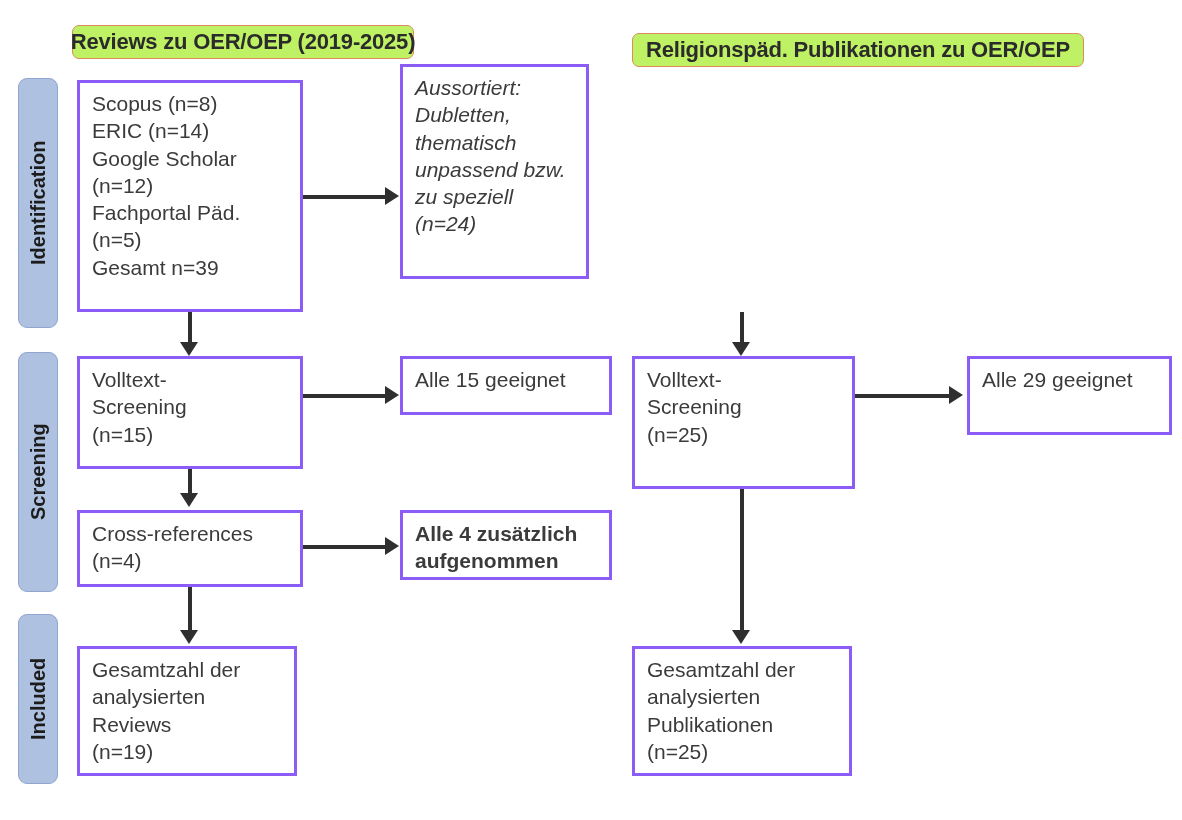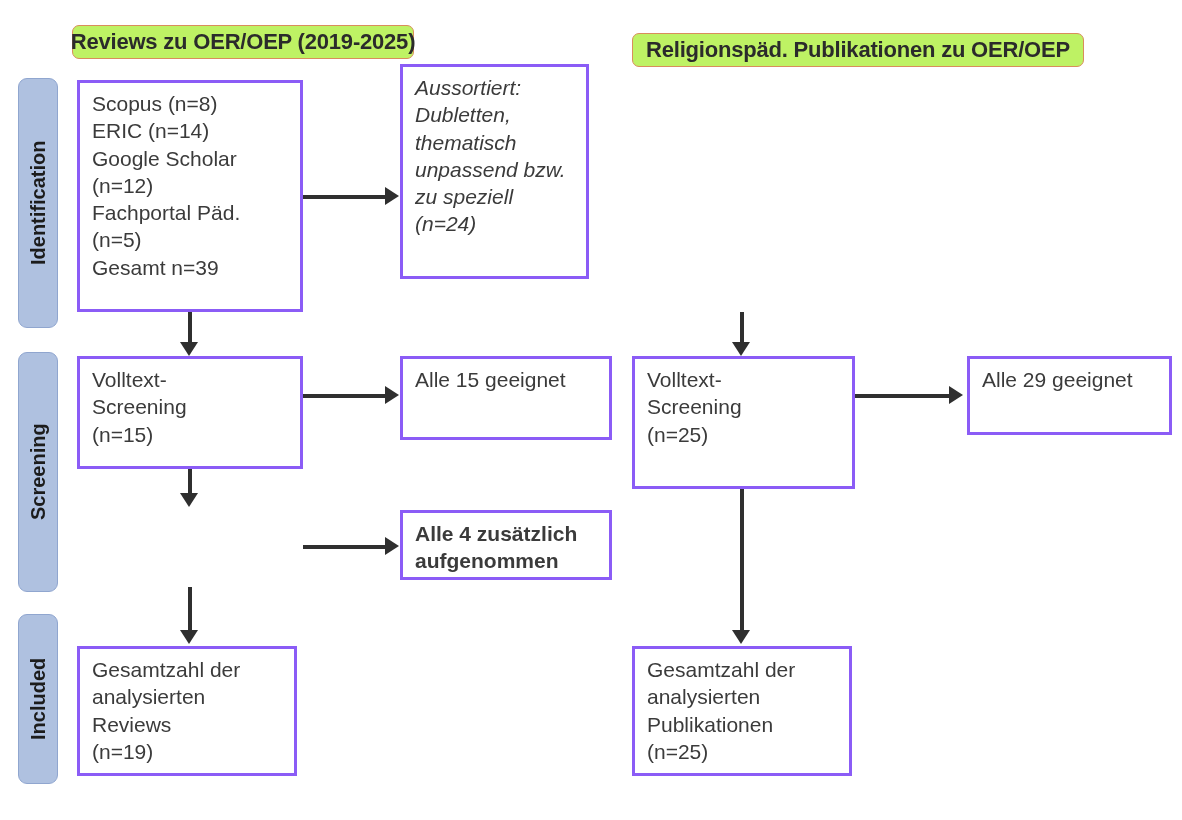--- a/index.html
+++ b/index.html
@@ -66,21 +66,21 @@
     font-size: 21px;
     line-height: 1.30;
     white-space: pre-line;
     overflow: hidden;
   }
 
   
   #box-l-identification { left: 77px;  top: 80px;  width: 226px; height: 232px; }
   #box-l-excluded       { left: 400px; top: 64px;  width: 189px; height: 215px; font-style: italic; }
   #box-l-screening      { left: 77px;  top: 356px; width: 226px; height: 113px; }
-  #box-l-eligible       { left: 400px; top: 356px; width: 212px; height: 84px; }
+  #box-l-eligible       { left: 400px; top: 356px; width: 212px; height: 59px; }
   #box-l-crossref       { left: 77px;  top: 510px; width: 226px; height: 77px; }
   #box-l-crossref-note  { left: 400px; top: 510px; width: 212px; height: 70px; font-weight: bold; }
   #box-l-included       { left: 77px;  top: 646px; width: 220px; height: 130px; }
 
   
   #box-r-identification { left: 632px; top: 80px;  width: 542px; height: 232px; }
   #box-r-screening      { left: 632px; top: 356px; width: 223px; height: 133px; }
   #box-r-eligible       { left: 967px; top: 356px; width: 205px; height: 79px; }
   #box-r-included       { left: 632px; top: 646px; width: 220px; height: 130px; }
 
@@ -165,20 +165,22 @@
 unpassend bzw.
 zu speziell
 (n=24)</div>
 
   <div id="box-l-screening" class="box">Volltext-
 Screening
 (n=15)</div>
 
   <div id="box-l-eligible" class="box">Alle 15 geeignet</div>
 
+  <div id="box-l-crossref" class="box">Cross-references
+(n=4)</div>
 
   <div id="box-l-crossref-note" class="box">Alle 4 zusätzlich
 aufgenommen</div>
 
   <div id="box-l-included" class="box">Gesamtzahl der
 analysierten
 Reviews
 (n=19)</div>
 
 

